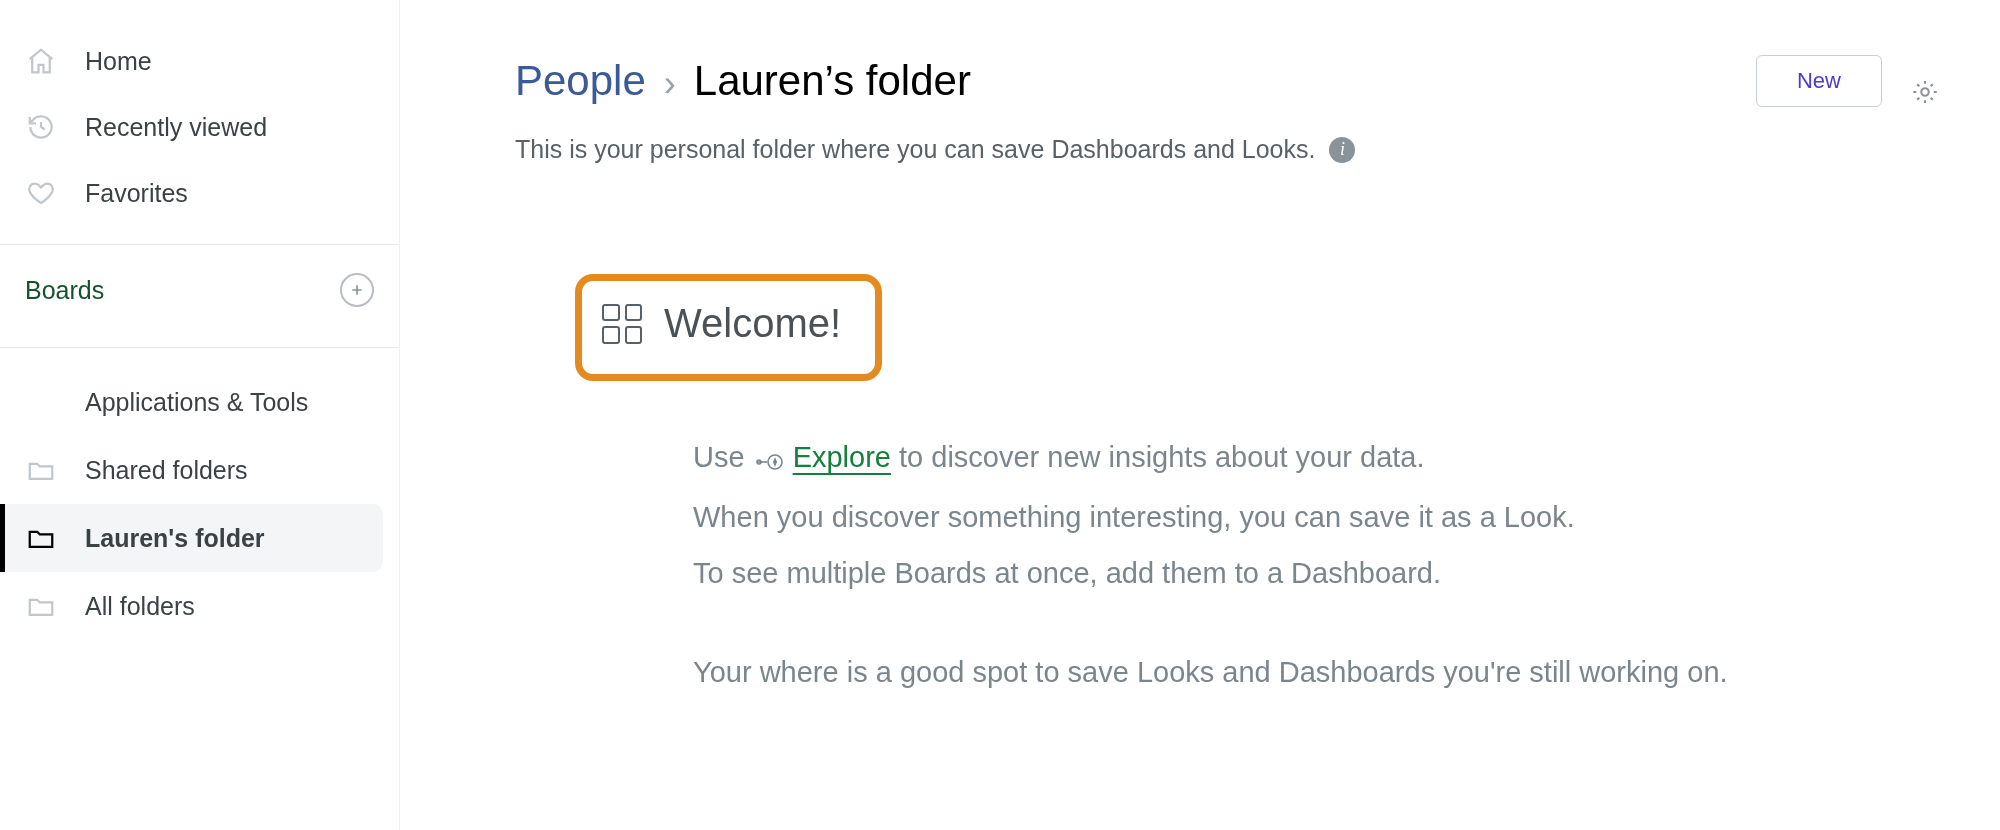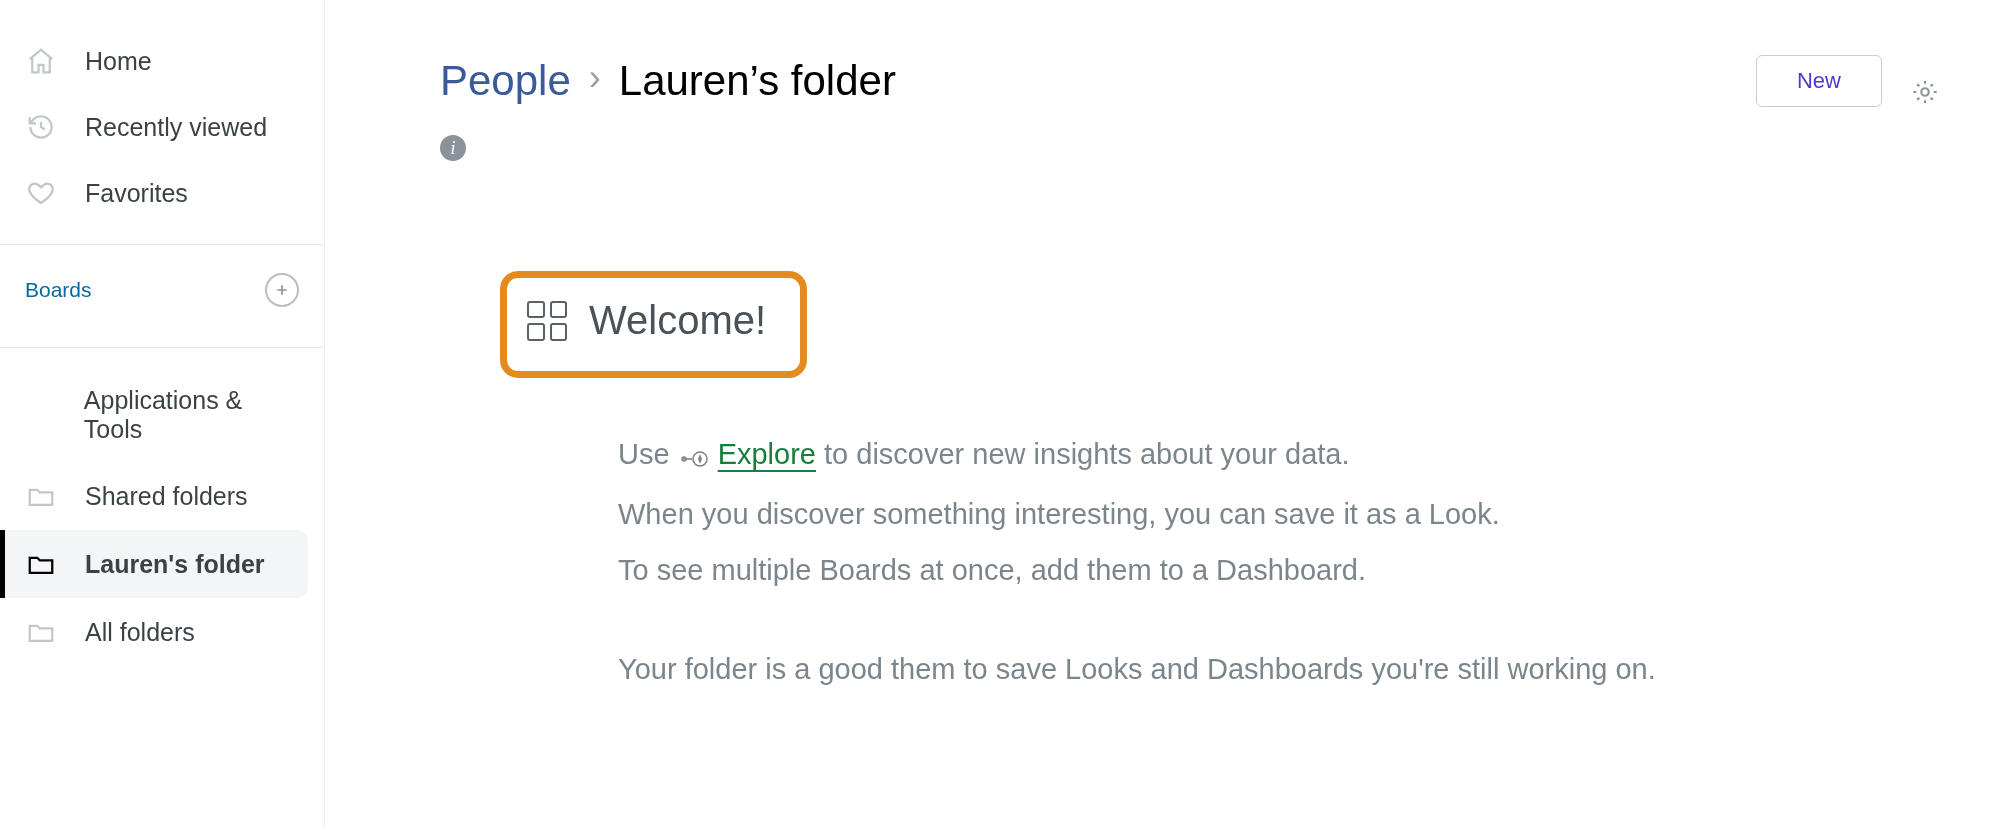--- a/index.html
+++ b/index.html
@@ -11,21 +11,21 @@
     color: #3a4245;
     overflow: hidden;
   }
   .app {
     display: flex;
     width: 100%;
     height: 100%;
   }
   
   .sidebar {
-    width: 325px;
+    width: 400px;
     border-right: 1px solid #f0f0f0;
     padding-top: 28px;
     flex-shrink: 0;
   }
   .nav-item {
     display: flex;
     align-items: center;
     padding: 17px 25px;
     font-size: 25px;
     color: #3a4245;
@@ -40,22 +40,22 @@
     justify-content: center;
     color: #c1c7cb;
   }
   .nav-item .icon-slot svg { width: 30px; height: 30px; stroke: currentColor; fill: none; stroke-width: 1.8; }
   .sidebar-divider { height: 1px; background: #e6e9eb; margin: 18px 0 0 0; }
   .boards-header {
     display: flex;
     align-items: center;
     justify-content: space-between;
     padding: 28px 25px 22px 25px;
-    font-size: 21px;
-    color: #0369a1;
+    font-size: 25px;
+    color: #14532d;
   }
   .boards-header .plus {
     width: 34px; height: 34px;
     border: 2px solid #b7bec2;
     border-radius: 50%;
     display: flex; align-items: center; justify-content: center;
     color: #8a9399;
     cursor: pointer;
   }
   .boards-header .plus svg { width: 16px; height: 16px; stroke: currentColor; stroke-width: 2.5; }
@@ -90,21 +90,21 @@
     padding: 55px 60px 0 115px;
     position: relative;
   }
   .breadcrumb-row {
     display: flex;
     align-items: center;
     justify-content: space-between;
   }
   .breadcrumb {
     display: flex;
-    align-items: flex-start;
+    align-items: flex-end;
     gap: 18px;
     font-size: 42px;
     font-weight: 400;
   }
   .breadcrumb .root {
     color: #3b5a9a;
     font-weight: 500;
     cursor: pointer;
   }
   .breadcrumb .chev { color: #9aa2a7; font-size: 36px; }
@@ -309,20 +309,21 @@
         <span class="gear">
           <svg viewBox="0 0 24 24">
             <circle cx="12" cy="12" r="3.2"></circle>
             <path d="M12 2.5v2.5M12 19v2.5M4.5 12H2M22 12h-2.5M5.3 5.3l1.8 1.8M16.9 16.9l1.8 1.8M18.7 5.3l-1.8 1.8M7.1 16.9l-1.8 1.8"></path>
           </svg>
         </span>
       </div>
     </div>
 
     <div class="subtitle-row">
+      <span>This is your personal folder where you can save Dashboards and Looks.</span>
       <span class="info-badge">i</span>
     </div>
 
     <div class="welcome-panel">
       <div class="welcome-box">
         <span class="dash-icon">
           <span></span>
             <span></span>
             <span></span>
             <span></span>
@@ -334,18 +335,18 @@
         <div>
           <span>Use </span><span class="compass"><svg width="30" height="20" viewBox="0 0 30 20" style="vertical-align:middle">
                 <circle cx="20" cy="10" r="7" fill="none" stroke="#7b858c" stroke-width="1.6"></circle>
                 <path d="M20 5l2 5-2 5-2-5z" fill="#7b858c"></path>
                 <path d="M2 10h10" stroke="#7b858c" stroke-width="1.6"></path>
                 <circle cx="4" cy="10" r="2" fill="none" stroke="#7b858c" stroke-width="1.6"></circle>
               </svg></span><span class="explore-link">Explore</span><span> to discover new insights about your data.</span>
         </div>
         <div>When you discover something interesting, you can save it as a Look.</div>
         <div>To see multiple Boards at once, add them to a Dashboard.</div>
-        <div class="gap">Your folder is a good them to save Looks and Dashboards you're still working on.</div>
+        <div class="gap">Your where is a good spot to save Looks and Dashboards you're still working on.</div>
       </div>
     </div>
 
   </main>
 </div>
 
 </body></html>

